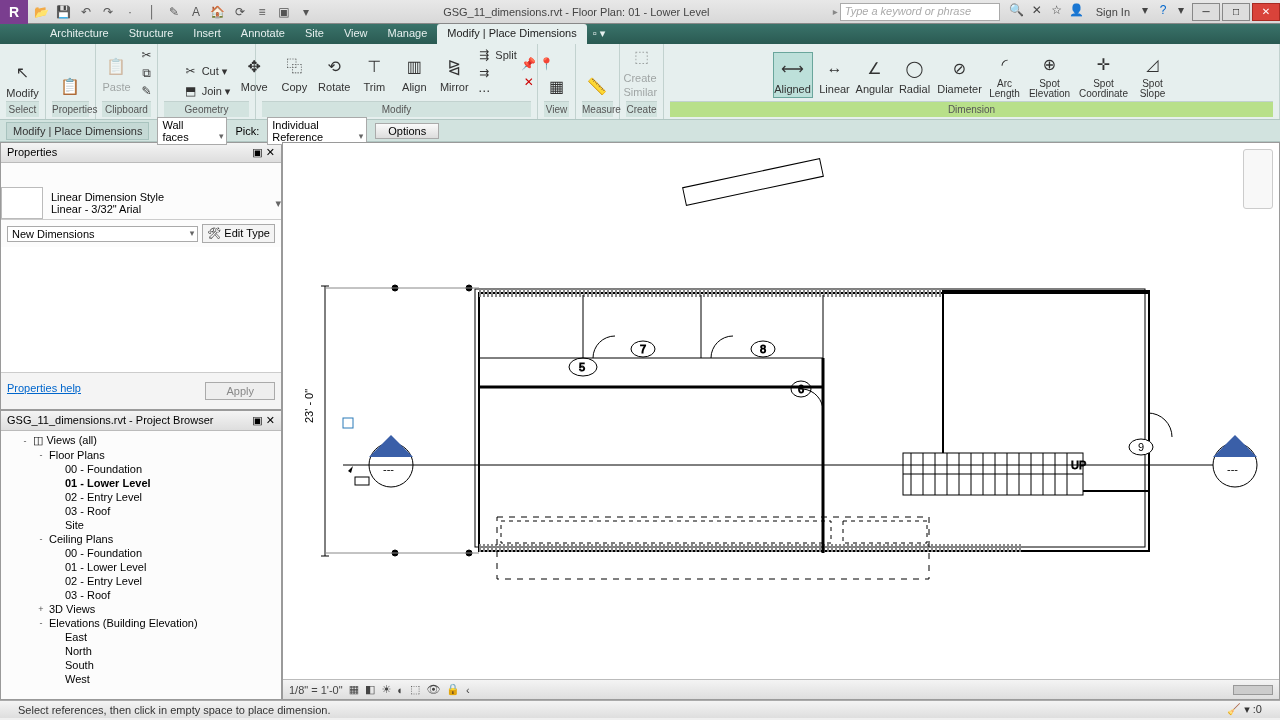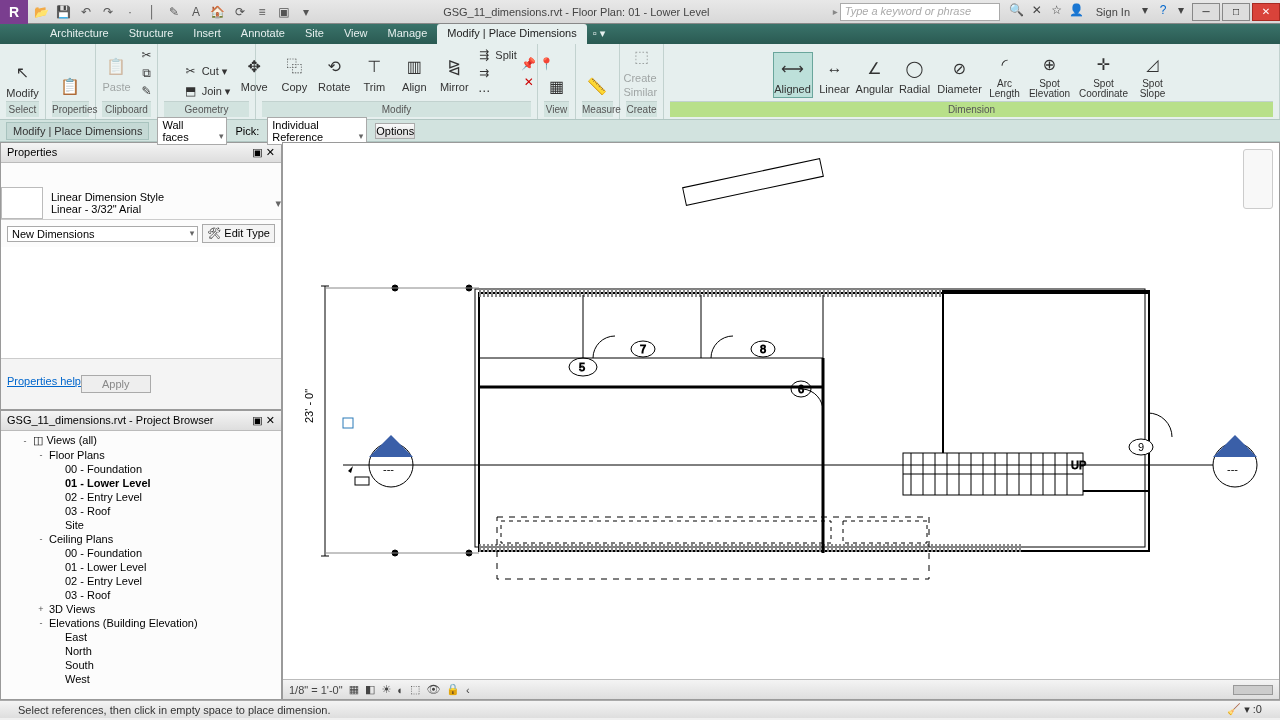--- a/index.html
+++ b/index.html
@@ -35,35 +35,35 @@
 .rbtn.active { background: #bde0da; border: 1px solid #6aa69c; }
 .glabel { background: #d2e3df; font-size: 10px; color: #555; padding: 2px 0; margin-top: 2px; text-align: center; width: 100%; border-top: 1px solid #c2d2cf; }
 .glabel.hl { background: #b8e08a; }
 .vstack { display: flex; flex-direction: column; gap: 2px; }
 
 
 .optionsbar { height: 22px; background: #d2e3df; display: flex; align-items: center; gap: 8px; padding: 0 6px; border-bottom: 1px solid #b2c7c3; }
 .ob-label { padding: 2px 6px; color: #333; }
 .ob-select { background: #fff; border: 1px solid #aaa; padding: 1px 16px 1px 4px; position: relative; }
 .ob-select::after { content: "▾"; position: absolute; right: 3px; font-size: 9px; color: #666; }
-.ob-btn { background: linear-gradient(#fafafa,#ddd); border: 1px solid #aaa; padding: 1px 0; }
+.ob-btn { background: linear-gradient(#fafafa,#ddd); border: 1px solid #aaa; padding: 1px 12px; }
 
 
 .main { display: flex; height: 558px; }
 .left { width: 282px; display: flex; flex-direction: column; }
 
 
 .panel { border: 1px solid #9a9a9a; display: flex; flex-direction: column; background: #fcfcfc; }
 .panel-head { background: linear-gradient(#f4f4f4,#dedede); padding: 3px 6px; display: flex; justify-content: space-between; border-bottom: 1px solid #bbb; }
 .prop-type { display: flex; align-items: center; border-bottom: 1px solid #ccc; margin-top: 24px; }
 .prop-type .thumb { width: 42px; height: 32px; border: 1px solid #bbb; background: #fff; margin-right: 8px; }
 .prop-row { display: flex; align-items: center; padding: 4px 6px; gap: 4px; }
 .prop-row .edit-type { border: 1px solid #aaa; padding: 2px 4px; background: #f4f4f4; display: flex; gap: 3px; }
 .props-body { flex: 1; background: #fff; }
-.props-foot { display: flex; padding: 16px 6px; border-top: 1px solid #ccc; background: #f4f4f4; }
+.props-foot { display: flex; justify-content: space-between; padding: 9px 6px; border-top: 1px solid #ccc; background: #f4f4f4; }
 .props-foot a { color: #0066cc; text-decoration: underline; }
 .props-foot button { padding: 2px 20px; border: 1px solid #aaa; background: #eee; color: #888; }
 
 
 .tree { padding: 2px 2px; overflow: auto; }
 .tree-item { display: flex; align-items: center; padding: 1px 0; white-space: nowrap; }
 .tree-toggle { width: 12px; text-align: center; font-size: 9px; color: #555; }
 .tree-label { padding-left: 2px; }
 .indent1 { padding-left: 16px; }
 .indent2 { padding-left: 32px; }

